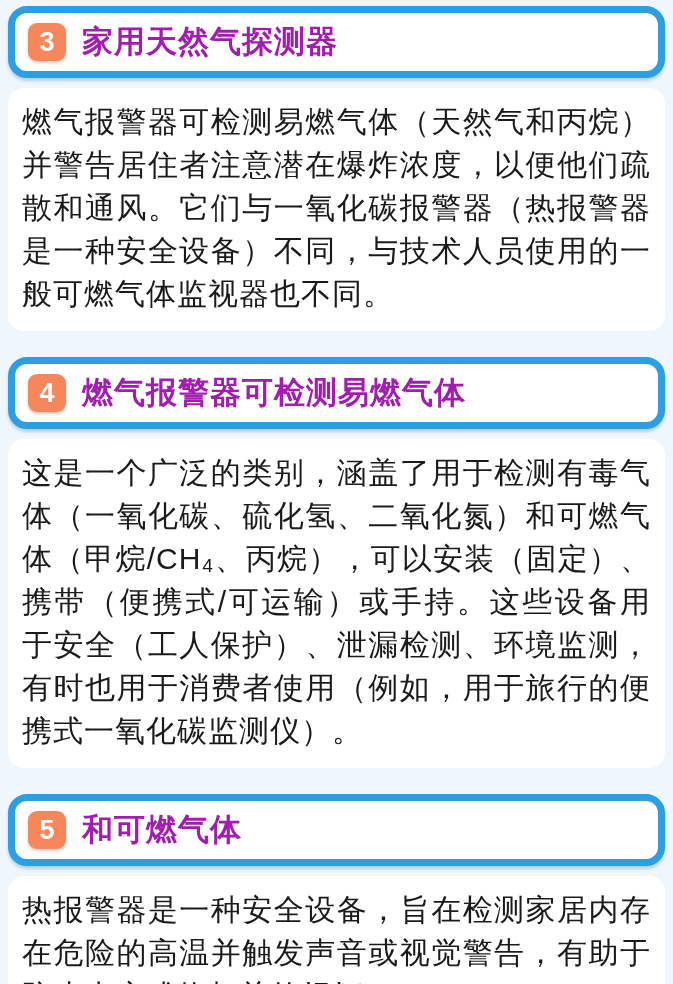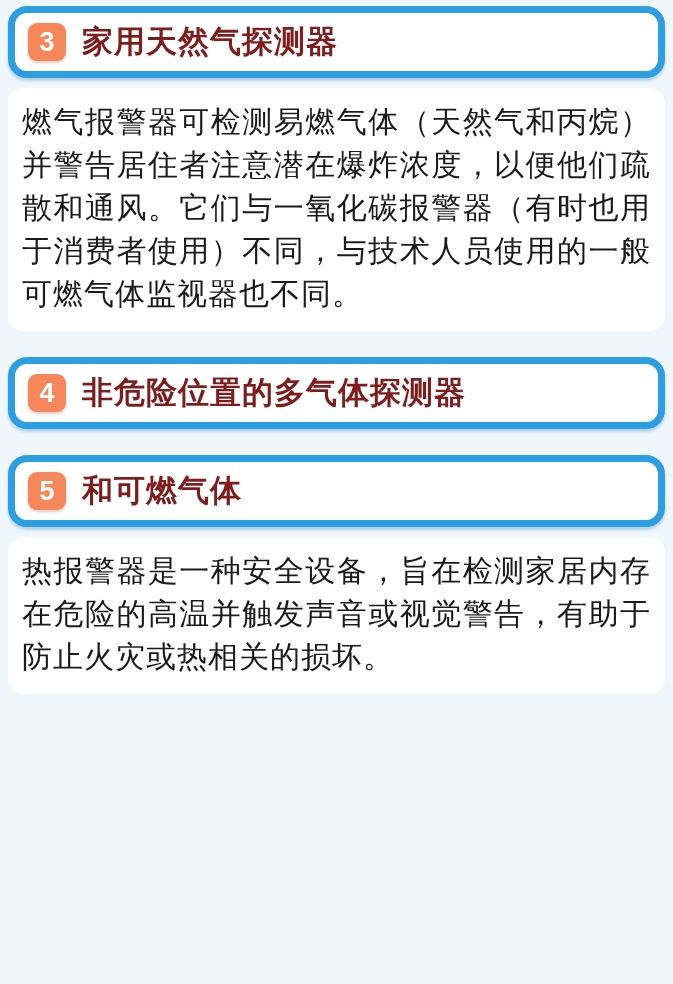--- a/index.html
+++ b/index.html
@@ -44,21 +44,21 @@
     display: flex;
     align-items: center;
     justify-content: center;
     box-shadow: 0 2px 3px rgba(120, 60, 20, 0.25);
   }
   .header-title {
     margin-left: 16px;
     font-size: 31px;
     font-weight: bold;
     letter-spacing: 1px;
-    color: #7f1d1d;
+    color: #a21caf;
     white-space: nowrap;
   }
   .body-card {
     margin: 10px 8px 0;
     background: #FFFFFF;
     border-radius: 16px;
     padding: 12px 14px 16px;
   }
   .body-text {
     font-size: 30px;
@@ -73,28 +73,31 @@
 <body>
 
 <div class="page">
 
   <div class="section">
     <div class="header-card">
       <div class="badge">3</div>
       <div class="header-title">家用天然气探测器</div>
     </div>
     <div class="body-card">
-      <div class="body-text">燃气报警器可检测易燃气体（天然气和丙烷）并警告居住者注意潜在爆炸浓度，以便他们疏散和通风。它们与一氧化碳报警器（有时也用于消费者使用）不同，与技术人员使用的一般可燃气体监视器也不同。</div>
+      <div class="body-text">燃气报警器可检测易燃气体（天然气和丙烷）并警告居住者注意潜在爆炸浓度，以便他们疏散和通风。它们与一氧化碳报警器（热报警器是一种安全设备）不同，与技术人员使用的一般可燃气体监视器也不同。</div>
     </div>
   </div>
 
   <div class="section">
     <div class="header-card">
       <div class="badge">4</div>
-      <div class="header-title">非危险位置的多气体探测器</div>
+      <div class="header-title">燃气报警器可检测易燃气体</div>
+    </div>
+    <div class="body-card">
+      <div class="body-text">这是一个广泛的类别，涵盖了用于检测有毒气体（一氧化碳、硫化氢、二氧化氮）和可燃气体（甲烷/CH₄、丙烷），可以安装（固定）、携带（便携式/可运输）或手持。这些设备用于安全（工人保护）、泄漏检测、环境监测，有时也用于消费者使用（例如，用于旅行的便携式一氧化碳监测仪）。</div>
     </div>
   </div>
 
   <div class="section">
     <div class="header-card">
       <div class="badge">5</div>
       <div class="header-title">和可燃气体</div>
     </div>
     <div class="body-card">
       <div class="body-text">热报警器是一种安全设备，旨在检测家居内存在危险的高温并触发声音或视觉警告，有助于防止火灾或热相关的损坏。</div>

